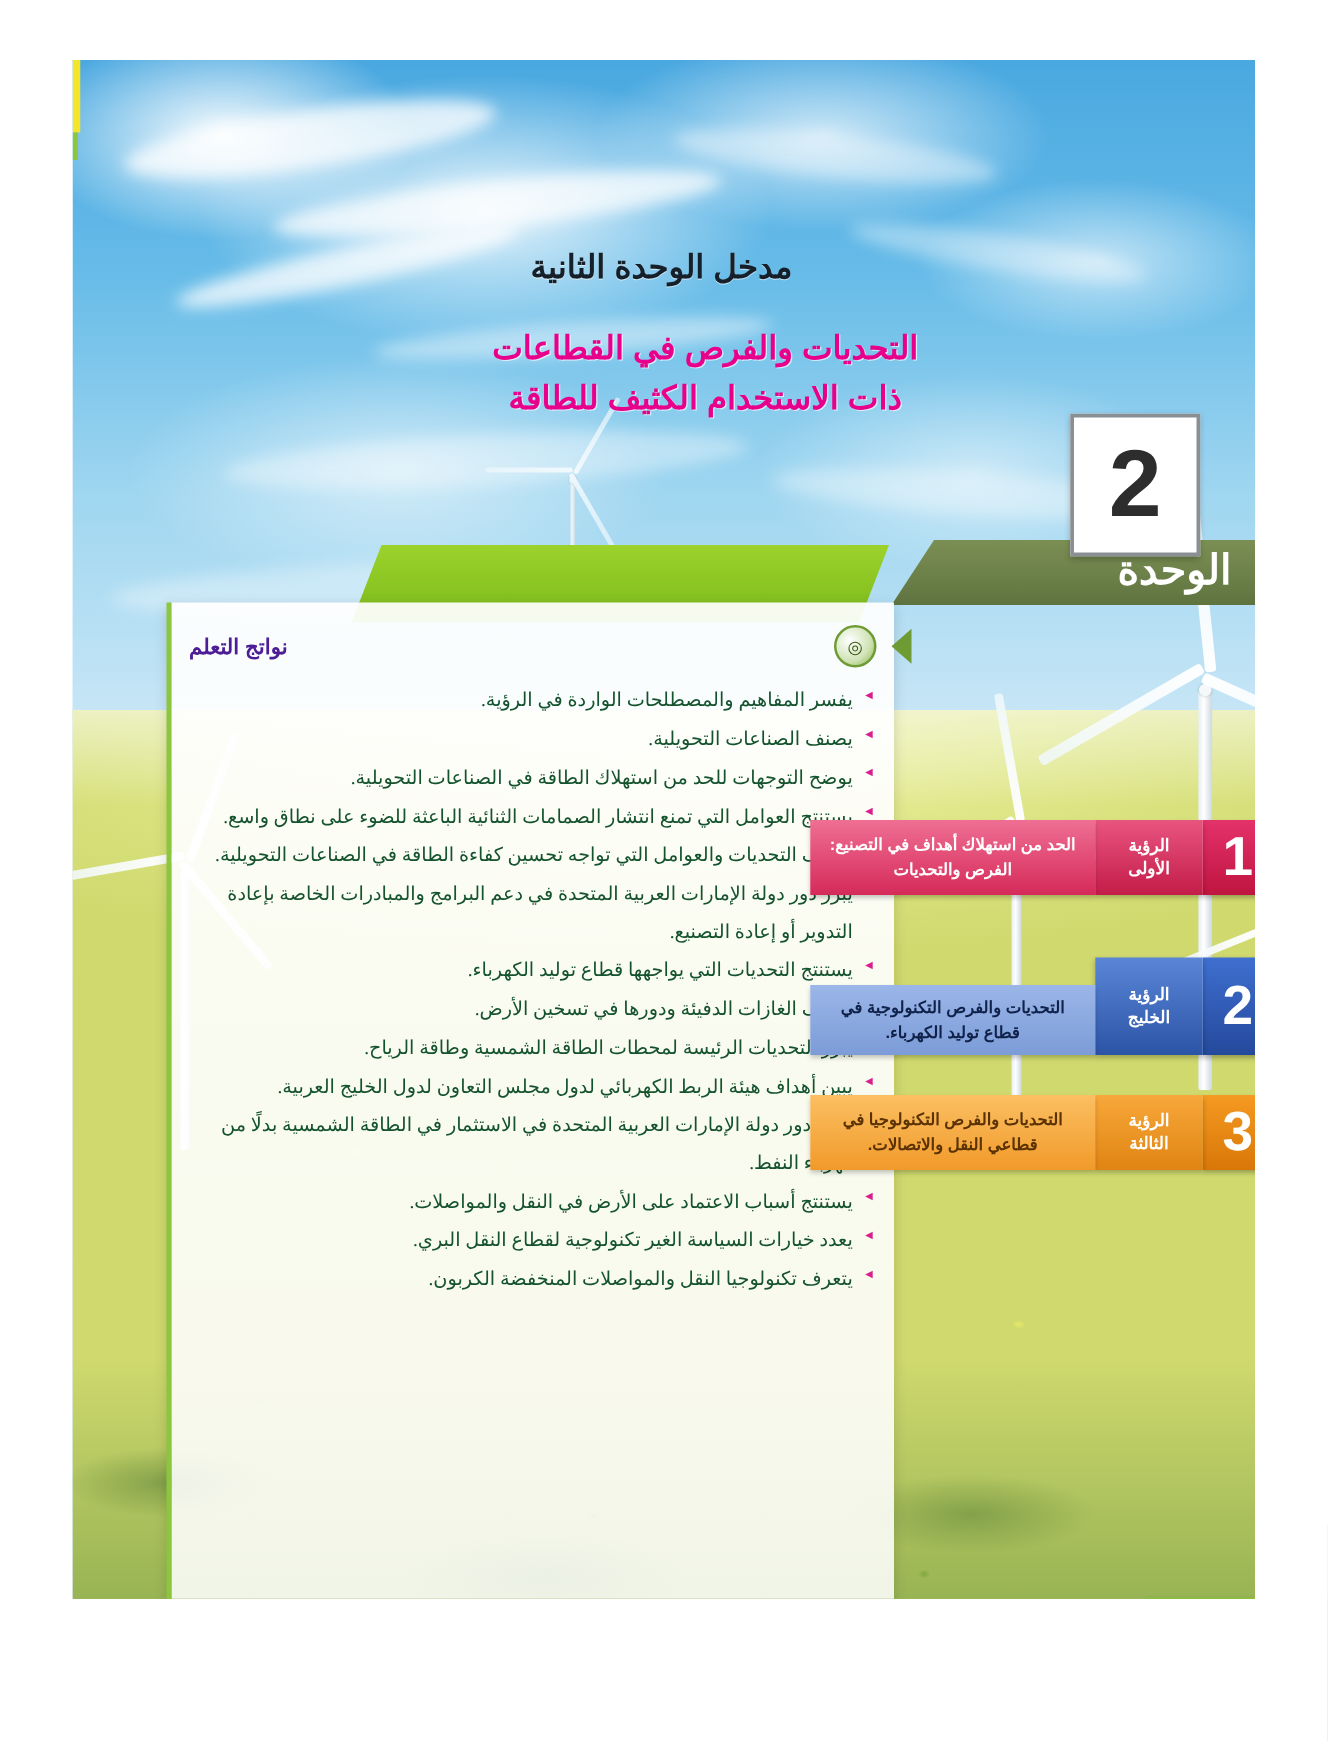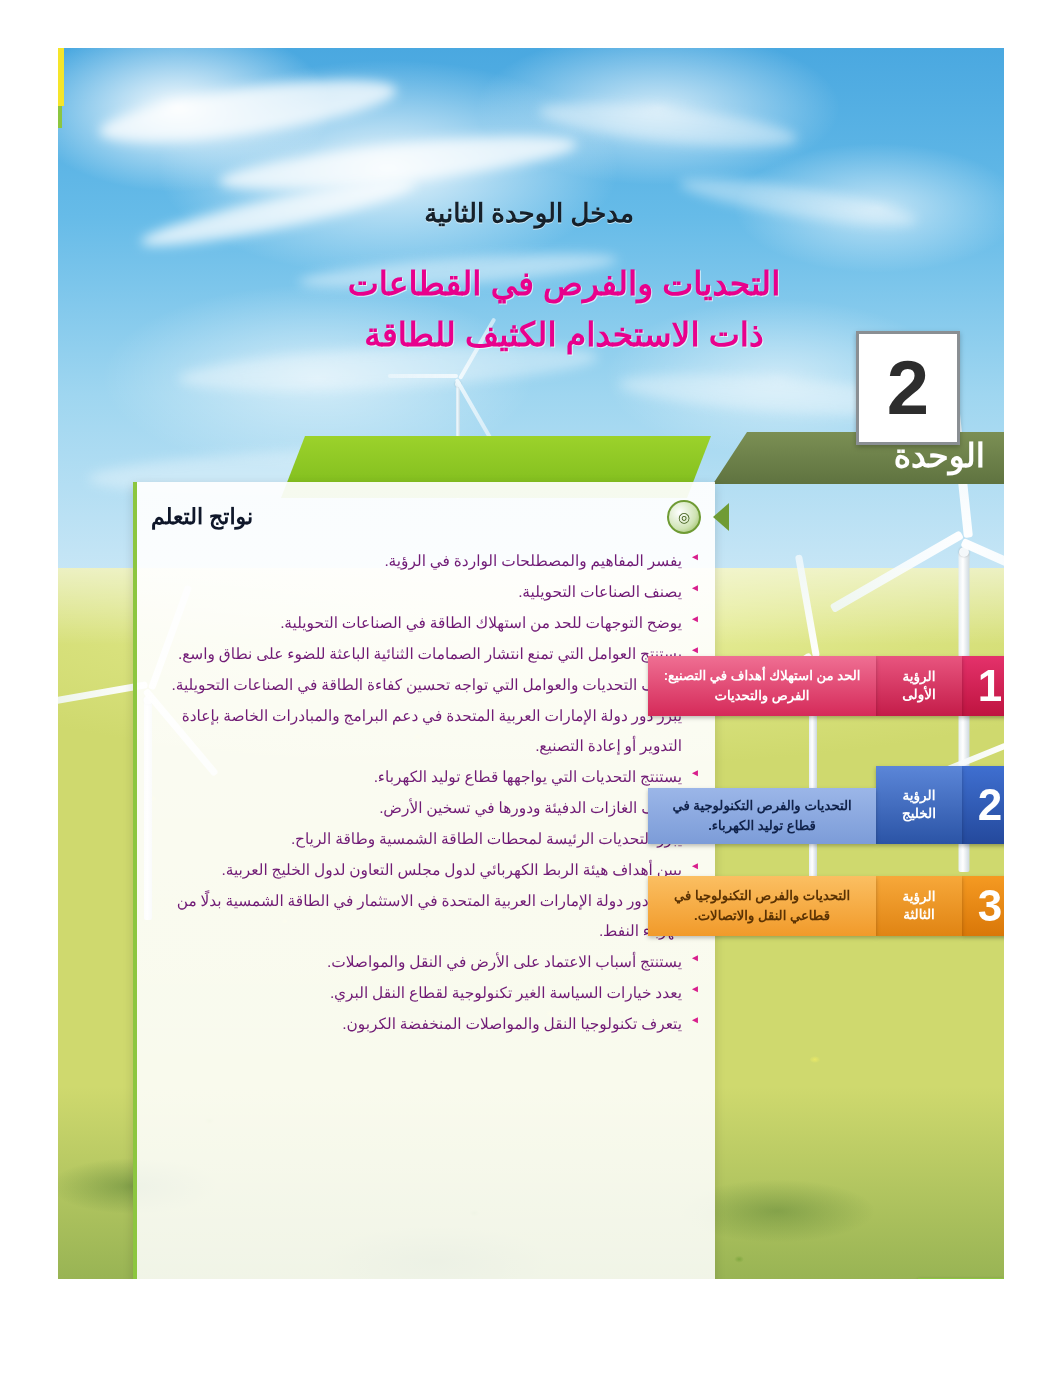--- a/index.html
+++ b/index.html
@@ -90,21 +90,21 @@
 
   
   .unit-intro{
     position:absolute;right:260px;top:150px;width:430px;text-align:center;
     font-size:26px;font-weight:bold;color:#15202a;
     font-family:"Liberation Sans", sans-serif;
     text-shadow:0 1px 0 rgba(255,255,255,.6);
   }
   .unit-title{
     position:absolute;right:180px;top:210px;width:520px;text-align:center;
-    font-size:33px;font-weight:bold;line-height:1.55;
+    font-size:26px;font-weight:bold;line-height:1.55;
     color:#e8008c;
     text-shadow:1px 1px 0 rgba(255,255,255,.65);
   }
 
   
   .unit-badge-num{
     position:absolute;left:798px;top:283px;width:98px;height:108px;
     background:#ffffff;border:3px solid #8a8f93;
     display:flex;align-items:center;justify-content:center;
     font-size:76px;font-weight:bold;color:#2d2d2d;line-height:1;
@@ -133,38 +133,38 @@
     border-left:4px solid #8cc63f;
     box-shadow:0 3px 10px rgba(0,0,0,.15);
   }
   .lo-head{
     position:absolute;left:75px;top:446px;width:578px;height:46px;
     display:flex;align-items:center;justify-content:flex-start;
     gap:12px;padding-right:0;padding-left:18px;
     direction:rtl;
   }
   .lo-head-title{
-    font-size:22px;font-weight:bold;color:#0f172a;
+    font-size:17px;font-weight:bold;color:#4c1d95;
     margin-right:auto;padding-right:100px;
   }
   .lo-icon{
     width:30px;height:30px;border-radius:50%;
     background:radial-gradient(circle at 35% 35%,#ffffff,#cfe3b4 60%,#8cb24a);
     border:2px solid #6f9b34;display:flex;align-items:center;justify-content:center;
     font-size:14px;color:#3c5a16;
   }
   .lo-arrow{
     width:0;height:0;border-top:14px solid transparent;border-bottom:14px solid transparent;
     border-right:16px solid #6f9b34;
   }
   .lo-list{
     position:absolute;left:86px;top:498px;width:556px;
     direction:rtl;text-align:right;
     font-family:"Liberation Serif", serif;
-    font-size:15.4px;line-height:1.95;color:#701a75;
+    font-size:15.4px;line-height:1.95;color:#14532d;
     list-style:none;margin:0;padding:0;
   }
   .lo-list li{
     position:relative;padding-right:18px;margin-bottom:1px;
   }
   .lo-list li::before{
     content:"◄";position:absolute;right:0;top:1px;
     color:#d81f8c;font-size:10px;
   }
 

